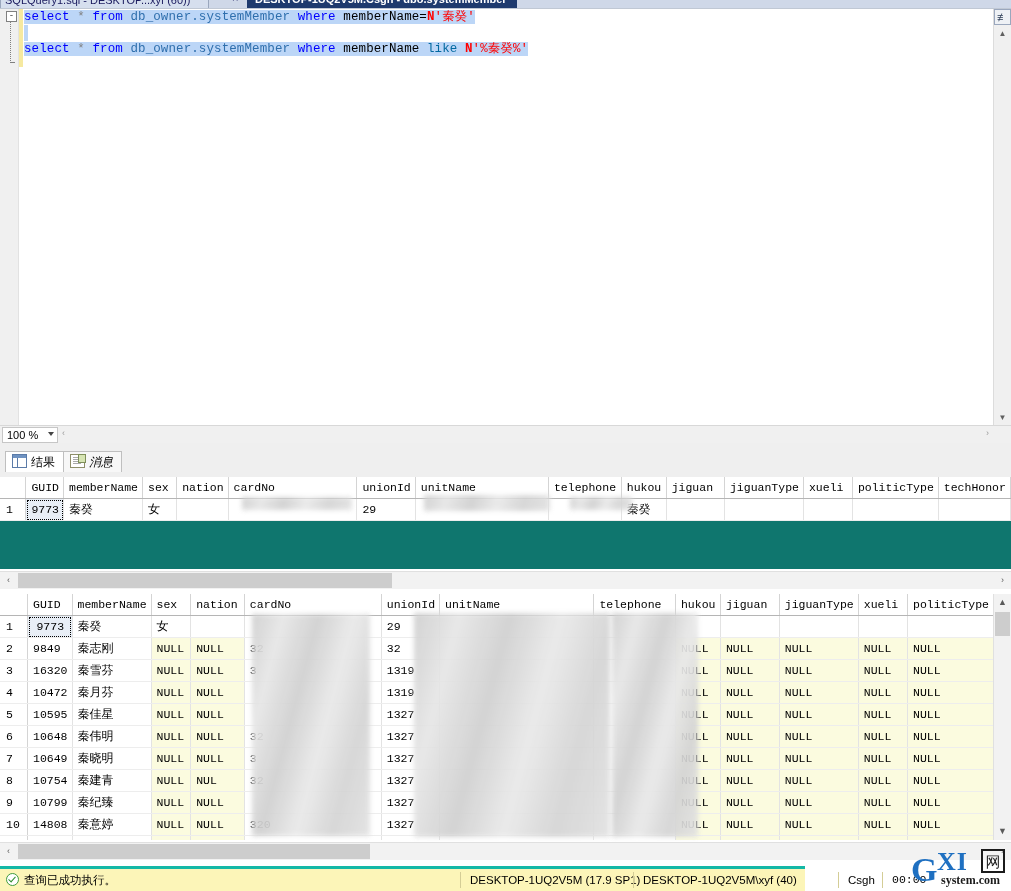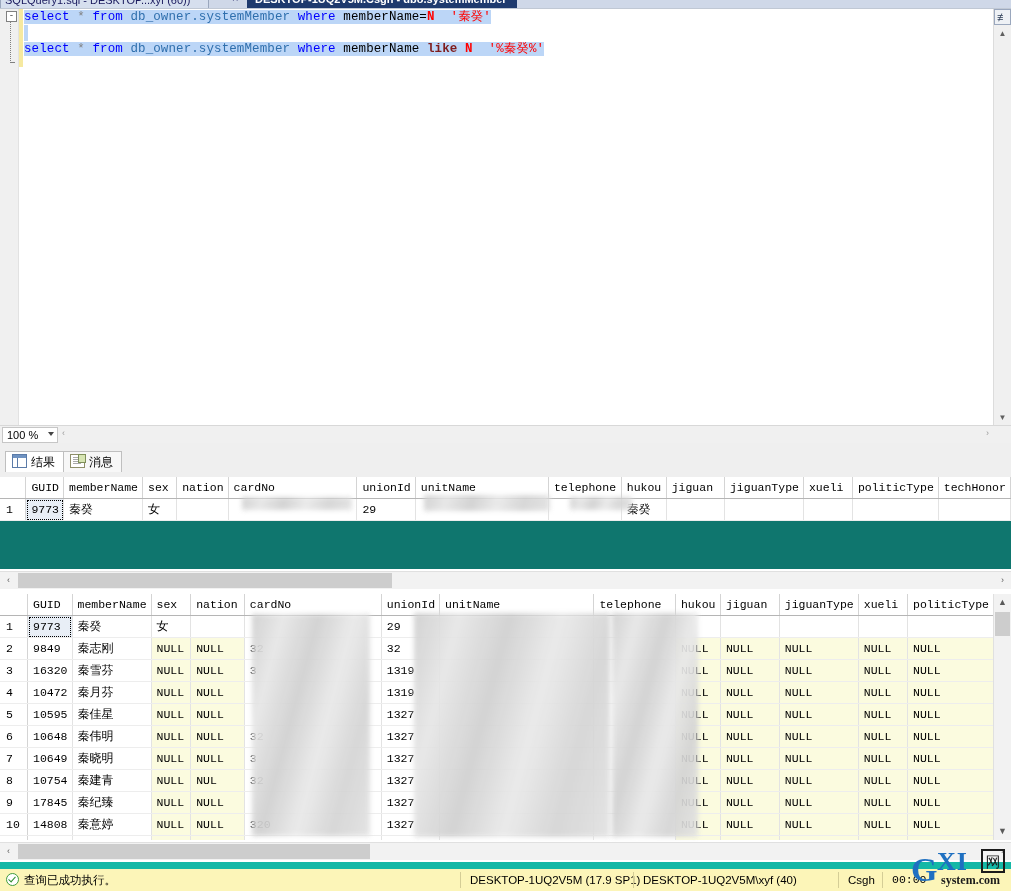--- a/index.html
+++ b/index.html
@@ -94,23 +94,23 @@
     white-space: pre;
     position: relative;
   }
   .sel-bg {
     background: #bcd6f7;
   }
   .kw   { color: #0000ff; }
   .tbl  { color: #2f6fad; }
   .op   { color: #808080; }
   .nlit { color: #ff0000; font-weight: bold; }
-  .str  { color: #ff0000; padding-left: 16px; }
+  .str  { color: #ff0000; }
   .plain{ color: #000000; }
-  .like { color: #7f1d1d; font-weight: bold; }
+  .like { color: #0369a1; }
 
   #fold-glyph {
     position: absolute;
     left: 6px; top: 2px;
     width: 9px; height: 9px;
     border: 1px solid #808080;
     background: #ffffff;
     font-size: 9px;
     line-height: 8px;
     text-align: center;
@@ -219,21 +219,21 @@
     padding: 0 8px 0 6px;
     background: #f7f7f7;
     border: 1px solid #bfbfbf;
     border-bottom: none;
     font-size: 12px;
     line-height: 21px;
     white-space: nowrap;
     box-sizing: border-box;
   }
   #rtab-results { left: 5px; background: #ffffff; }
-  #rtab-messages { left: 63px; }
+  #rtab-messages { left: 63px; font-style: italic; }
   .rtab .tico {
     display: inline-block;
     width: 13px; height: 12px;
     vertical-align: -2px;
     margin-right: 4px;
   }
   .grid-ico {
     border: 1px solid #5b7ba8;
     background:
       linear-gradient(to bottom, #6f93c2 0 3px, #ffffff 3px 100%);
@@ -308,20 +308,21 @@
     border-right: 1px solid #d4d4d4;
   }
   table.rsgrid td.nullcell {
     background: #fbfbdf;
     color: #000;
   }
   table.rsgrid td.sel {
     background: #e8eef6;
     outline: 1px dotted #000;
     outline-offset: -2px;
+    text-align: center;
   }
   table.rsgrid td.cjk, table.rsgrid td.cjk-null {
     font-family: "Liberation Sans", sans-serif;
     font-size: 12px;
   }
   .blurband {
     position: absolute;
     background: linear-gradient(105deg,#cfcfcf 0%,#e6e6e6 18%,#d0d0d0 38%,#e9e9e9 58%,#d4d4d4 78%,#e2e2e2 100%);
     filter: blur(2.4px);
     opacity: .92;
@@ -367,23 +368,23 @@
     position: absolute;
     left: 1px; top: 18px;
     width: 15px; height: 24px;
     background: #cdcdcd;
   }
 
   
   #status-bar {
     position: absolute;
     left: 0; bottom: 0;
-    width: 1011px; height: 22px;
+    width: 805px; height: 22px;
     background: #fcf5b8;
-    border-top: 7px solid #14b8a6;
+    border-top: 3px solid #14b8a6;
     font-size: 11.5px;
   }
   #status-icon {
     position: absolute;
     left: 6px; top: 4px;
     width: 13px; height: 13px;
     border-radius: 50%;
     background: #ffffff;
     border: 1.5px solid #3f9b3f;
     box-sizing: border-box;
@@ -747,21 +748,21 @@
           <td class=""></td>
           <td class=""></td>
           <td class="nullcell">NULL</td>
           <td class="nullcell">NULL</td>
           <td class="nullcell">NULL</td>
           <td class="nullcell">NULL</td>
           <td class="nullcell">NULL</td>
         </tr>
         <tr>
           <td class="rownum">9</td>
-          <td class="">17845</td>
+          <td class="">10799</td>
           <td class="cjk">秦纪臻</td>
           <td class="nullcell">NULL</td>
           <td class="nullcell">NULL</td>
           <td class=""></td>
           <td class="">1327</td>
           <td class=""></td>
           <td class=""></td>
           <td class="nullcell">NULL</td>
           <td class="nullcell">NULL</td>
           <td class="nullcell">NULL</td>

